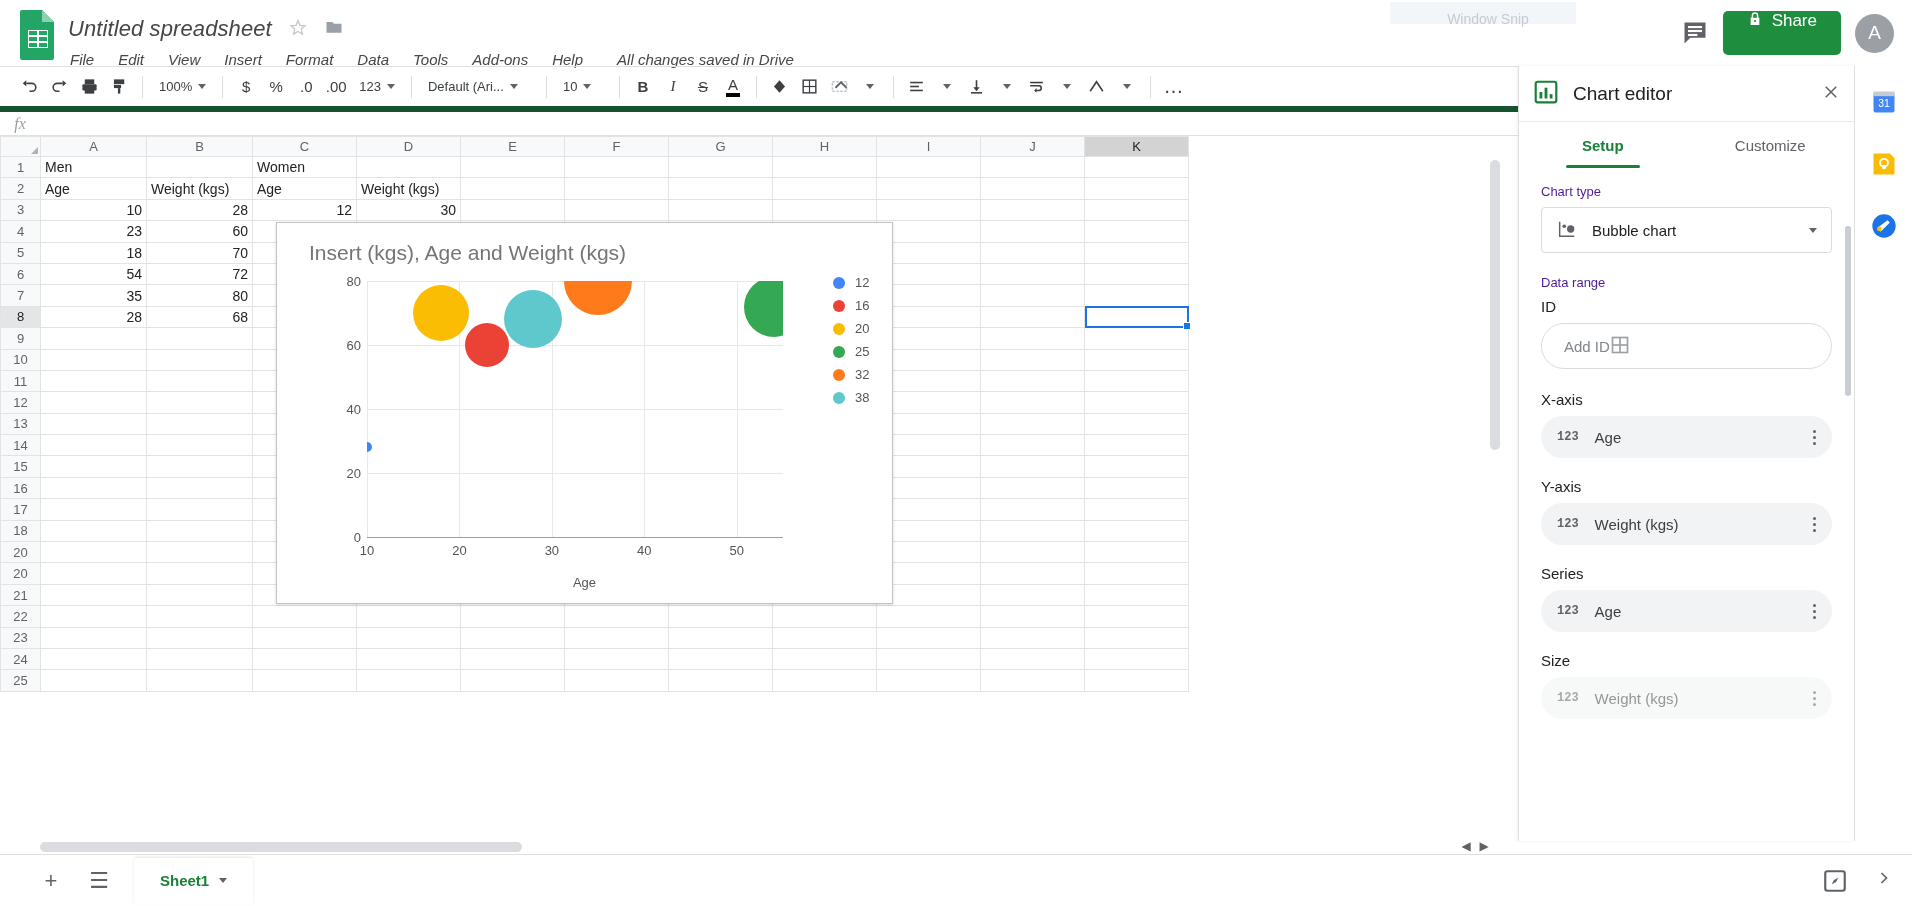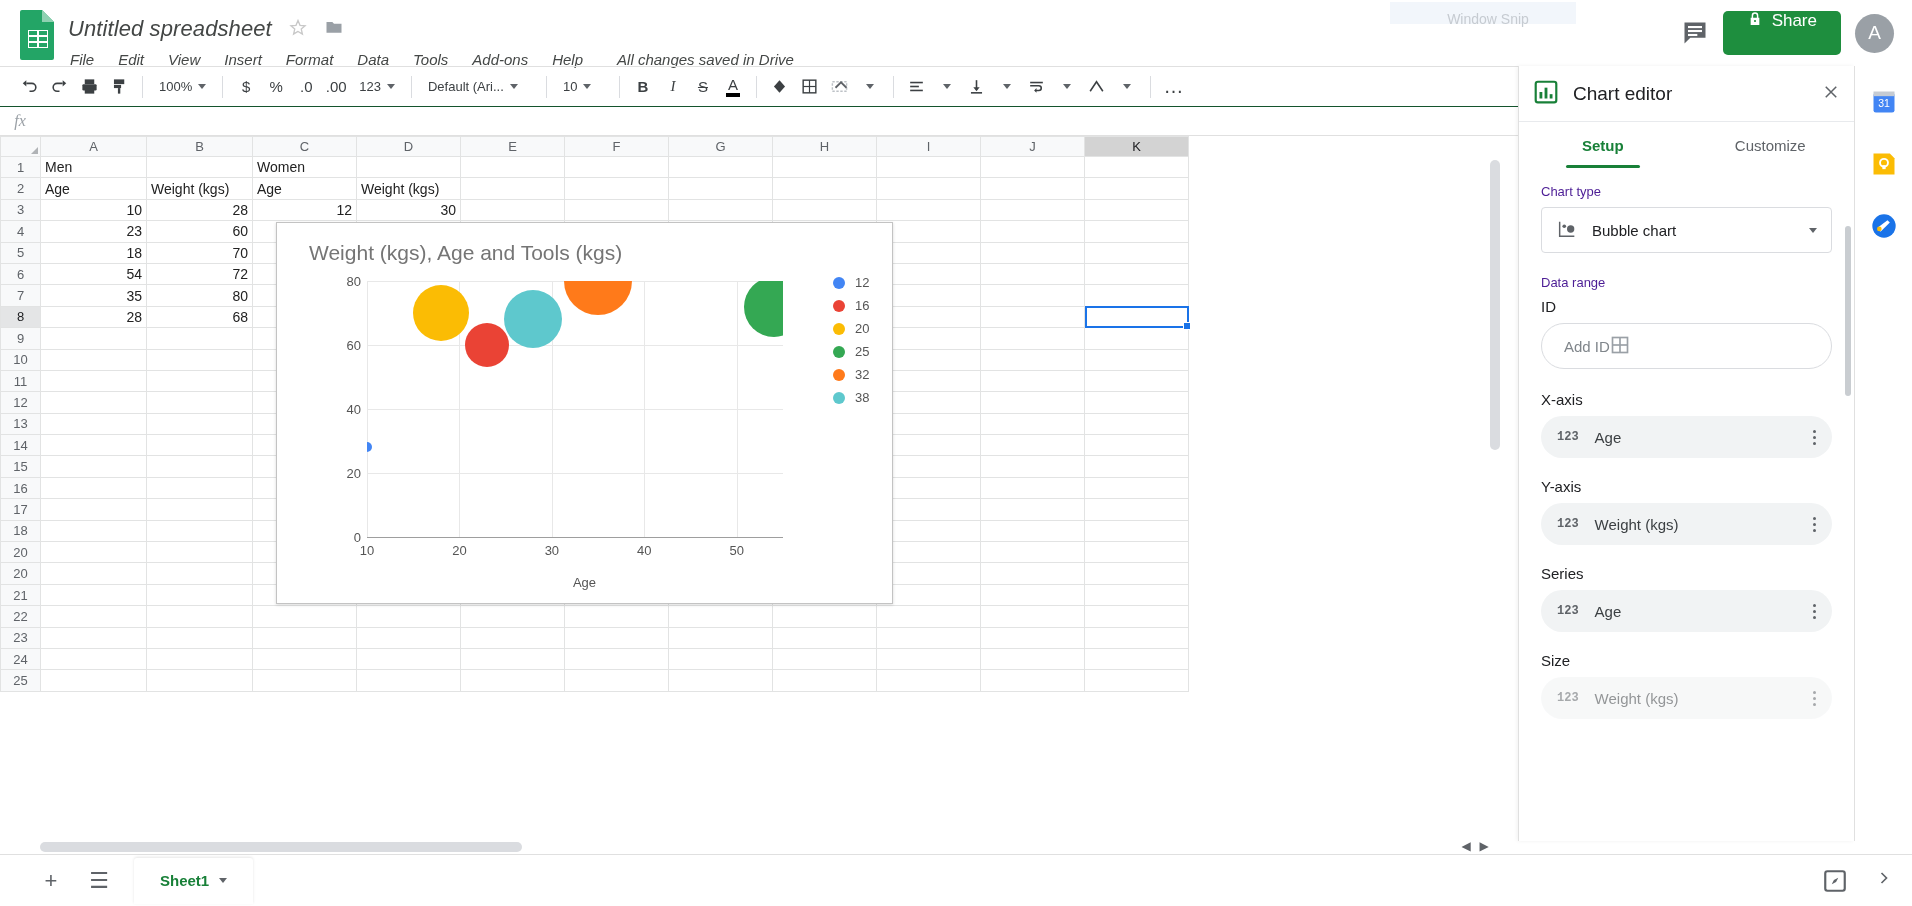--- a/index.html
+++ b/index.html
@@ -39,21 +39,21 @@
 
   
   .toolbar { height:40px; display:flex; align-items:center; gap:0; border-top:1px solid #e0e0e0; padding-left:14px; position:relative; }
   .tb { display:flex;align-items:center;justify-content:center; height:30px; min-width:30px; border-radius:4px; cursor:pointer; color:#3c4043; font-size:15px;}
   .tb-sep { width:1px;height:22px;background:#dadce0;margin:0 8px; }
   .tb-combo { display:flex;align-items:center;gap:6px;padding:0 8px;height:28px;border-radius:4px;cursor:pointer;font-size:13px;color:#3c4043;}
   .caret { width:0;height:0;border-left:4px solid transparent;border-right:4px solid transparent;border-top:5px solid #5f6368; }
   .collapse-ic { position:absolute; right:1060px; top:50%; transform:translateY(-50%); cursor:pointer; }
 
   
-  .fxbar { height:30px; display:flex; align-items:center; border-top:1px solid #14532d; border-bottom:1px solid #e0e0e0; }
+  .fxbar { height:30px; display:flex; align-items:center; border-top:6px solid #14532d; border-bottom:1px solid #e0e0e0; }
   .fx-label { width:40px; text-align:center; font-style:italic; color:#9aa0a6; font-size:16px; font-family:"Liberation Serif", serif;}
   .fx-input { flex:1; height:100%; border:none; outline:none; font-size:14px; padding-left:4px; background:transparent; }
 
   
   .grid-wrap { position:absolute; left:0; top:136px; width:1500px; height:564px; overflow:hidden; background:#fff;}
   table.grid { border-collapse:collapse; table-layout:fixed; }
   table.grid th, table.grid td { border:1px solid #e2e3e3; font-size:14px; height:21.4px; padding:0 4px; font-weight:normal; }
   table.grid thead th { background:#f8f9fa; color:#5f6368; text-align:center; height:20px; font-size:13px;}
   table.grid th.rowhdr { background:#f8f9fa; color:#5f6368; text-align:center; width:40px; font-size:13px; }
   table.grid th.rowhdr.sel { background:#e4e5e6; color:#202124; }
@@ -703,21 +703,21 @@
           <td></td>
           <td></td>
           <td></td>
           <td></td>
         </tr>
       </tbody>
   </table>
 </div>
 
 <div class="chart-card">
-  <div class="chart-title">Weight (kgs), Age  and Tools (kgs)</div>
+  <div class="chart-title">Insert (kgs), Age  and Weight (kgs)</div>
   <div class="plot">
     <div id="plot-inner">
         <div class="ytick" style="top: 256px;">0</div>
         <div class="gridline" style="top: 192px;"></div>
         <div class="ytick" style="top: 192px;">20</div>
         <div class="gridline" style="top: 128px;"></div>
         <div class="ytick" style="top: 128px;">40</div>
         <div class="gridline" style="top: 64px;"></div>
         <div class="ytick" style="top: 64px;">60</div>
         <div class="gridline" style="top: 0px;"></div>

